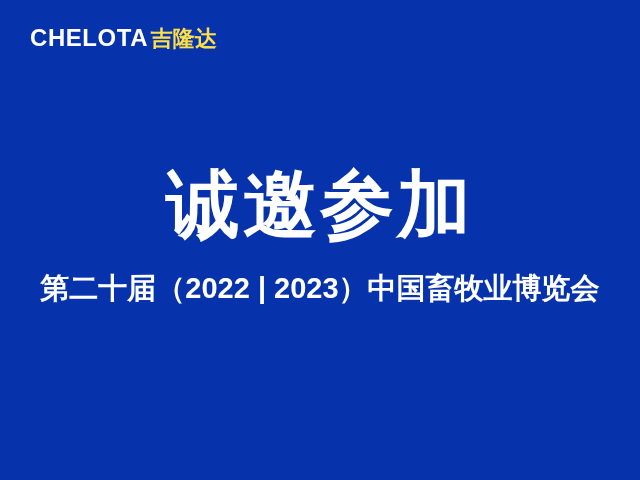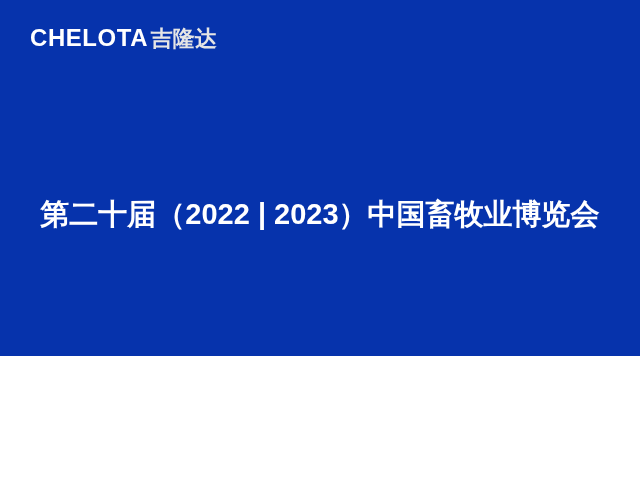--- a/index.html
+++ b/index.html
@@ -10,21 +10,21 @@
   body {
     width: 640px;
     height: 480px;
     overflow: hidden;
     font-family: "Liberation Sans", "DejaVu Sans", sans-serif;
   }
 
   #poster {
     position: relative;
     width: 640px;
-    height: 356px;
+    height: 480px;
     background: #0633ac;
     overflow: hidden;
     -webkit-font-smoothing: antialiased;
   }
 
   
   .brand {
     position: absolute;
     left: 30px;
     top: 27px;
@@ -40,21 +40,21 @@
     color: #ffffff;
     font-family: "Liberation Sans", "DejaVu Sans", sans-serif;
     font-size: 23px;
     font-weight: 700;
     letter-spacing: 0.6px;
     transform: scaleX(1.04);
     transform-origin: left center;
   }
 
   .brand-cn {
-    color: #e5e5e5;
+    color: #fde047;
     font-family: "Liberation Sans", "DejaVu Sans", sans-serif;
     font-size: 22px;
     font-weight: 700;
     letter-spacing: 0px;
   }
 
   
   .hero {
     position: absolute;
     left: 0;
@@ -92,16 +92,17 @@
 <body>
 
 <div id="poster">
 
   <div class="brand">
     <span class="brand-latin">CHELOTA</span>
     <span class="brand-cn">吉隆达</span>
   </div>
 
   <div class="hero">
+    <div class="hero-title">诚邀参加</div>
     <div class="hero-subtitle">第二十届（2022 | 2023）中国畜牧业博览会</div>
   </div>
 
 </div>
 
 </body></html>

